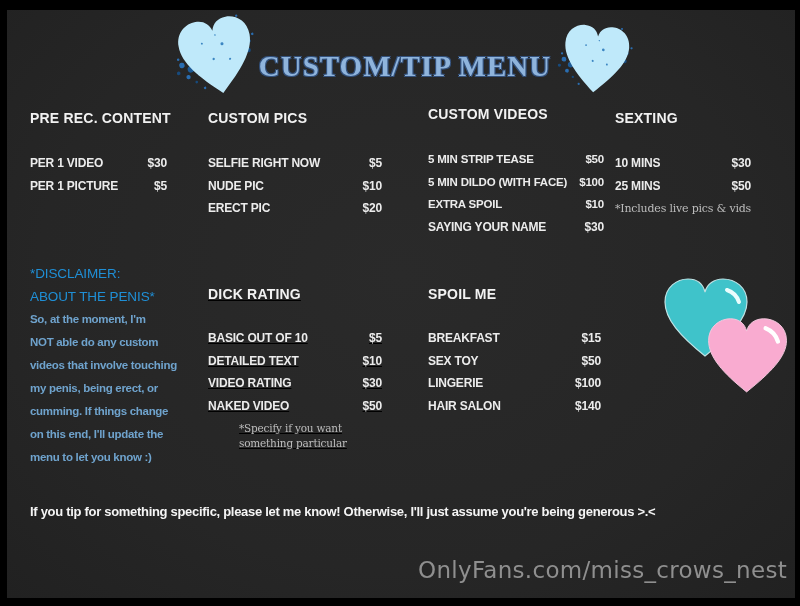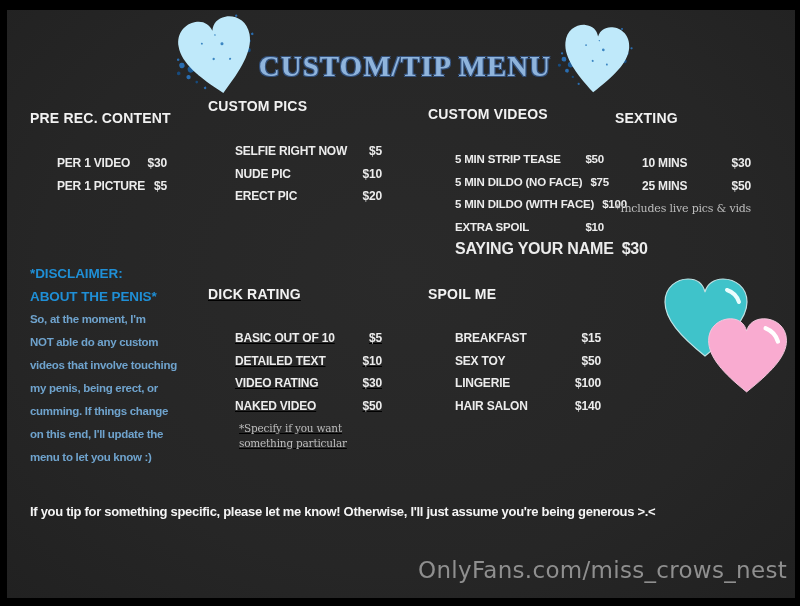--- a/index.html
+++ b/index.html
@@ -17,29 +17,29 @@
   .heart-right { position:absolute; left:549px; top:10px; width:80px; height:80px; transform:rotate(5deg); }
 
   
   .section { position:absolute; }
   .section h2 { font-size:14px; line-height:16px; font-weight:bold; color:#f2f2f2;
                 letter-spacing:0.2px; white-space:nowrap; }
   .rows { margin-top:26px; }
   .rows.band2 { margin-top:25px; }
   .row { display:flex; justify-content:space-between; align-items:center;
          height:22.5px; font-size:12px; font-weight:bold; letter-spacing:-0.2px;
-         color:#ececec; white-space:nowrap;margin-left:27px; }
+         color:#ececec; white-space:nowrap; }
   .row .prc { margin-left:8px; }
   .footnote { font-family:"DejaVu Serif", serif; font-size:11px; line-height:14.5px;
               color:#bdbdbd; margin-top:5px; letter-spacing:-0.2px; }
   .footnote.wrap { width:120px; font-size:10.5px; margin-top:4px;margin-left:31px; }
 
   
   .disclaimer { position:absolute; left:23px; top:252px; width:170px; }
-  .disc-head { font-size:13.5px; font-weight:bold; line-height:23px; color:#1f8fd6;
+  .disc-head { font-size:13.5px; font-weight:normal; line-height:23px; color:#1f8fd6;
                letter-spacing:-0.1px; white-space:nowrap; }
   .disc-body { margin-top:0; }
   .disc-line { font-size:11.5px; font-weight:bold; line-height:23px; color:#6fa3cd;
                letter-spacing:-0.3px; white-space:nowrap; }
 
   
   .hearts-deco { position:absolute; left:636px; top:258px; width:150px; height:140px; }
 
   
   .footer-note { position:absolute; left:23px; top:494px; width:760px;
@@ -92,21 +92,21 @@
           <span class="prc">$30</span>
         </div>
 
         <div class="row">
           <span class="lbl">PER 1 PICTURE</span>
           <span class="prc">$5</span>
         </div>
       </div>
   </section>
 
-  <section class="section" style="left:201px; top:88px; width:174px;">
+  <section class="section" style="left:201px; top:100px; width:174px;">
     <h2>CUSTOM PICS</h2>
     <div class="rows">
 
         <div class="row">
           <span class="lbl">SELFIE RIGHT NOW</span>
           <span class="prc">$5</span>
         </div>
 
         <div class="row">
           <span class="lbl">NUDE PIC</span>
@@ -122,36 +122,32 @@
 
   <section class="section" style="left:421px; top:96px; width:176px;">
     <h2>CUSTOM VIDEOS</h2>
     <div class="rows" style="font-size:11.5px;">
 
         <div class="row" style="font-size:11.5px;">
           <span class="lbl">5 MIN STRIP TEASE</span>
           <span class="prc">$50</span>
         </div>
 
-        <div class="row" style="font-size:11.5px;">
-          <span class="lbl">5 MIN DILDO (NO FACE)</span>
-          <span class="prc">$75</span>
-        </div>
 
         <div class="row" style="font-size:11.5px;">
           <span class="lbl">5 MIN DILDO (WITH FACE)</span>
           <span class="prc">$100</span>
         </div>
 
         <div class="row" style="font-size:11.5px;">
           <span class="lbl">EXTRA SPOIL</span>
           <span class="prc">$10</span>
         </div>
 
-        <div class="row" style="font-size:16px;">
+        <div class="row" style="font-size:12px;">
           <span class="lbl">SAYING YOUR NAME</span>
           <span class="prc">$30</span>
         </div>
       </div>
   </section>
 
   <section class="section" style="left:608px; top:100px; width:136px;">
     <h2>SEXTING</h2>
     <div class="rows">
 

